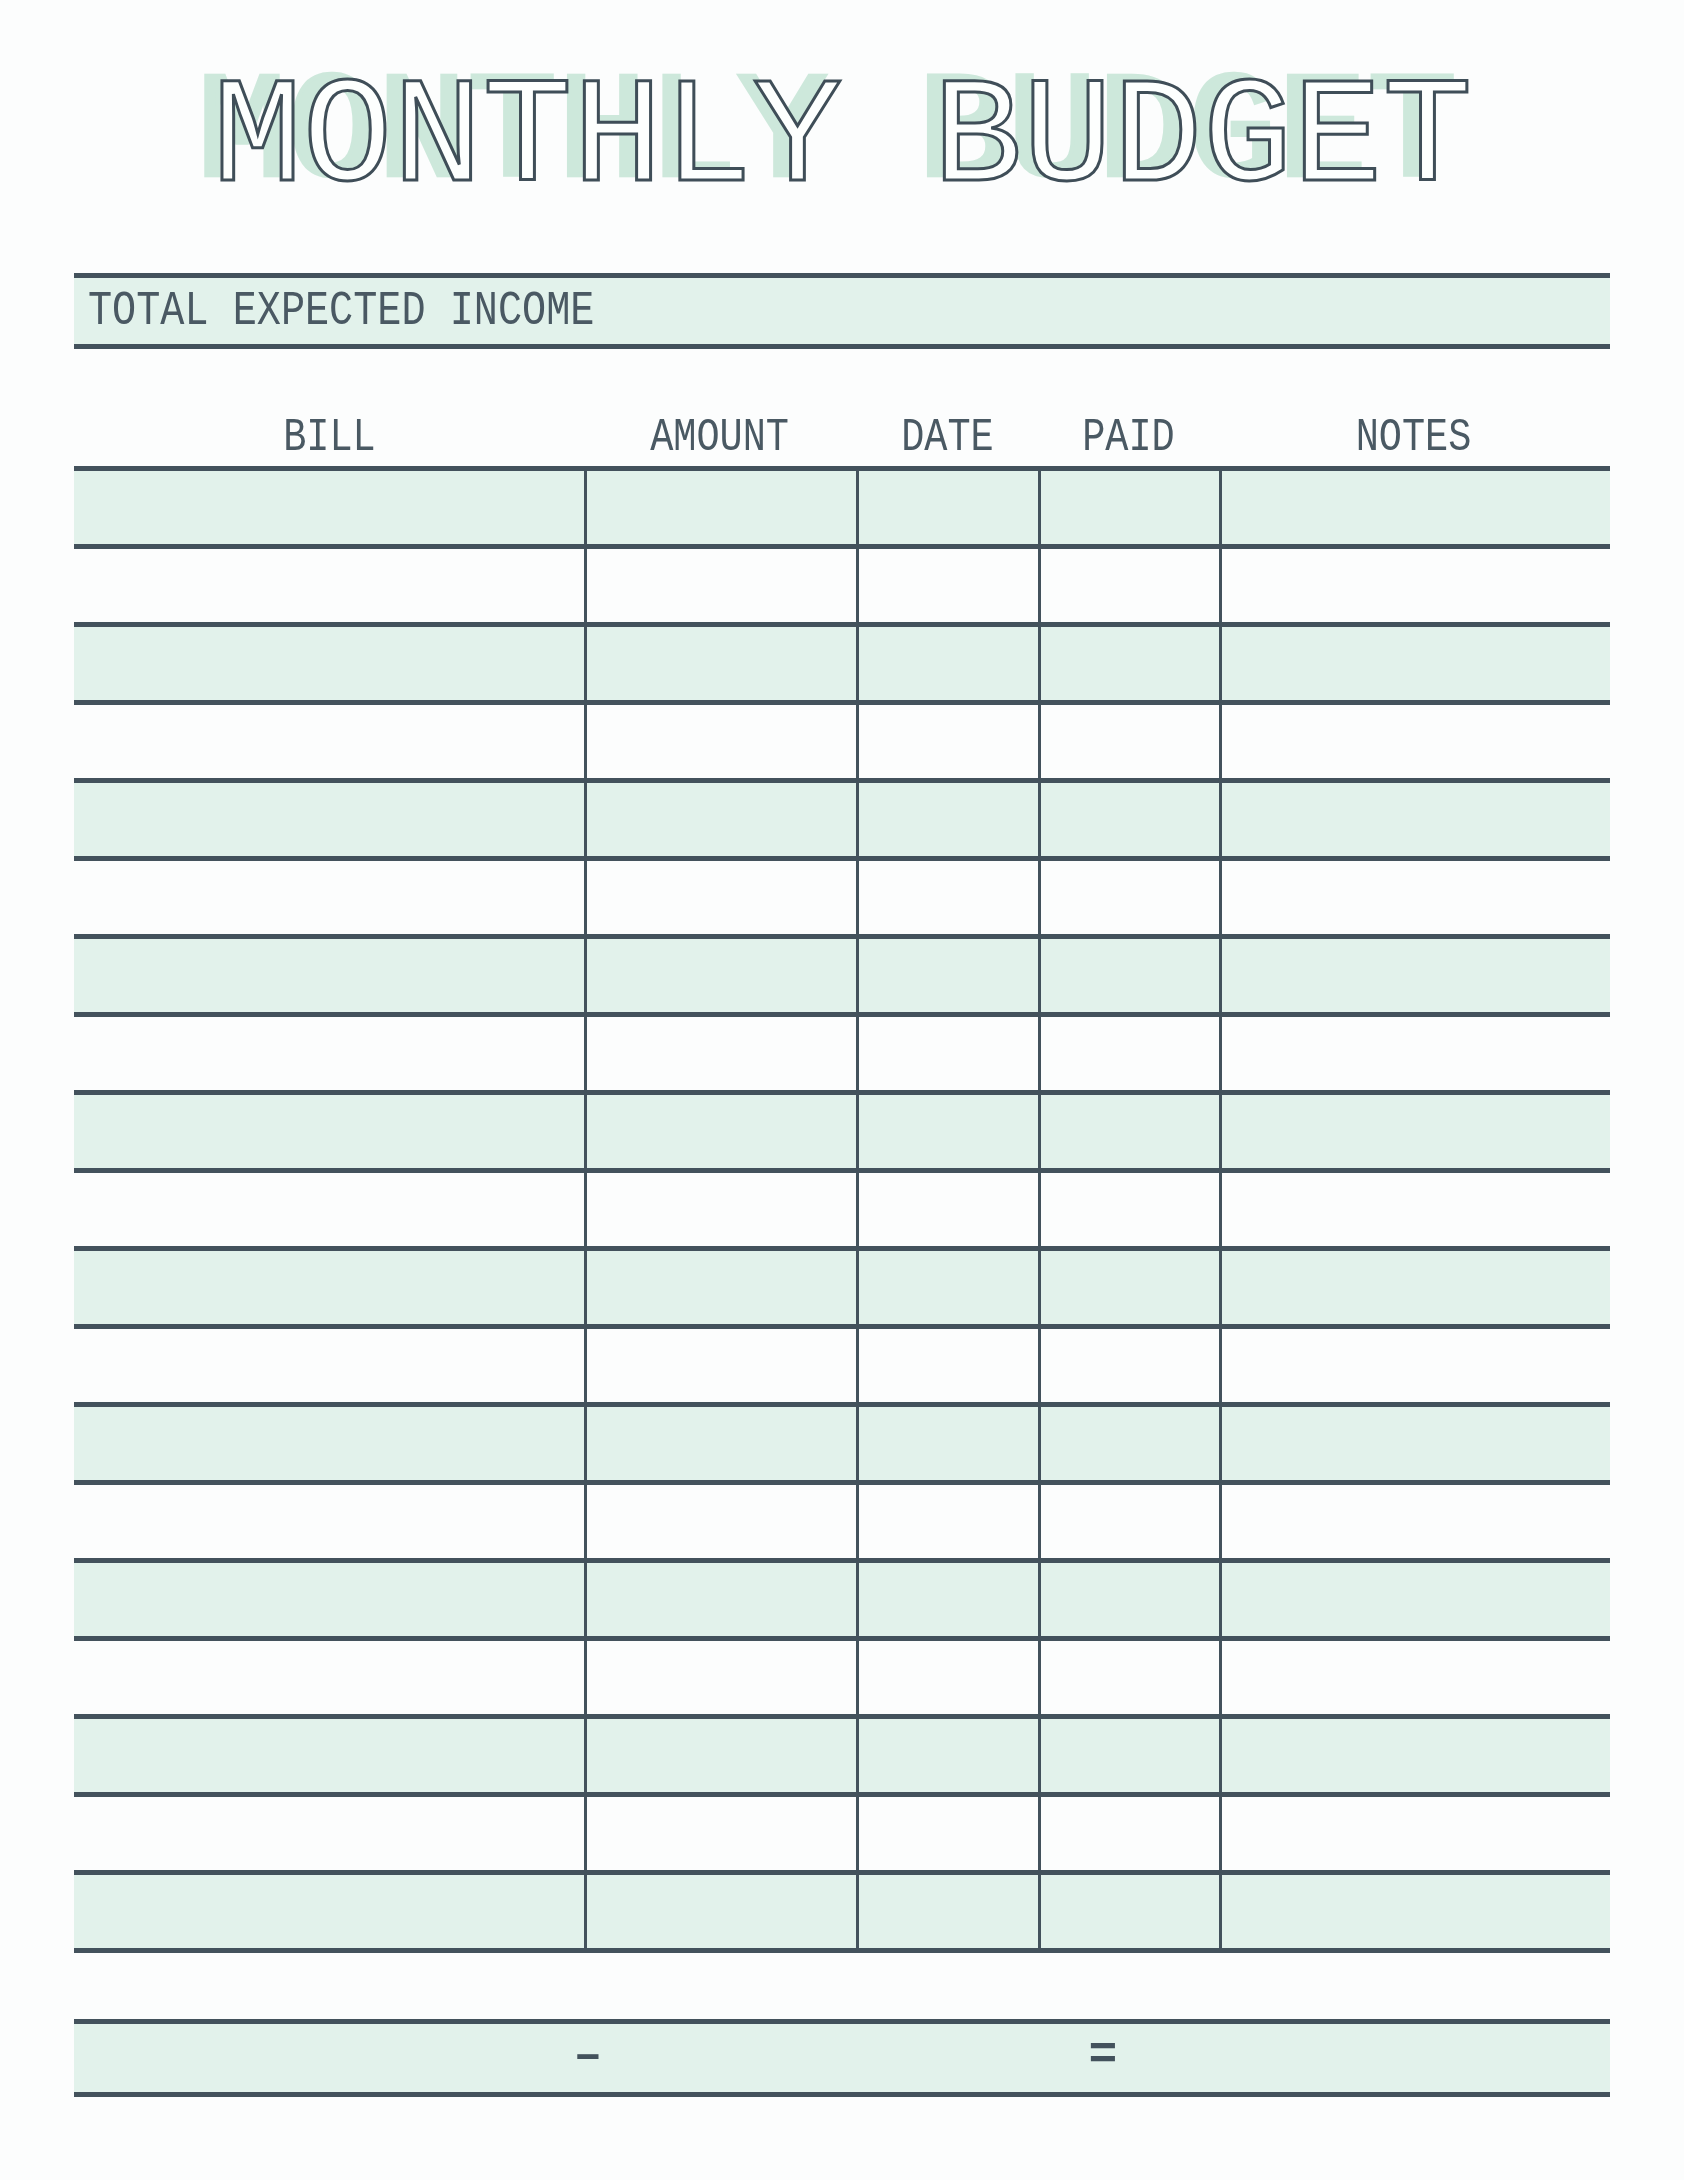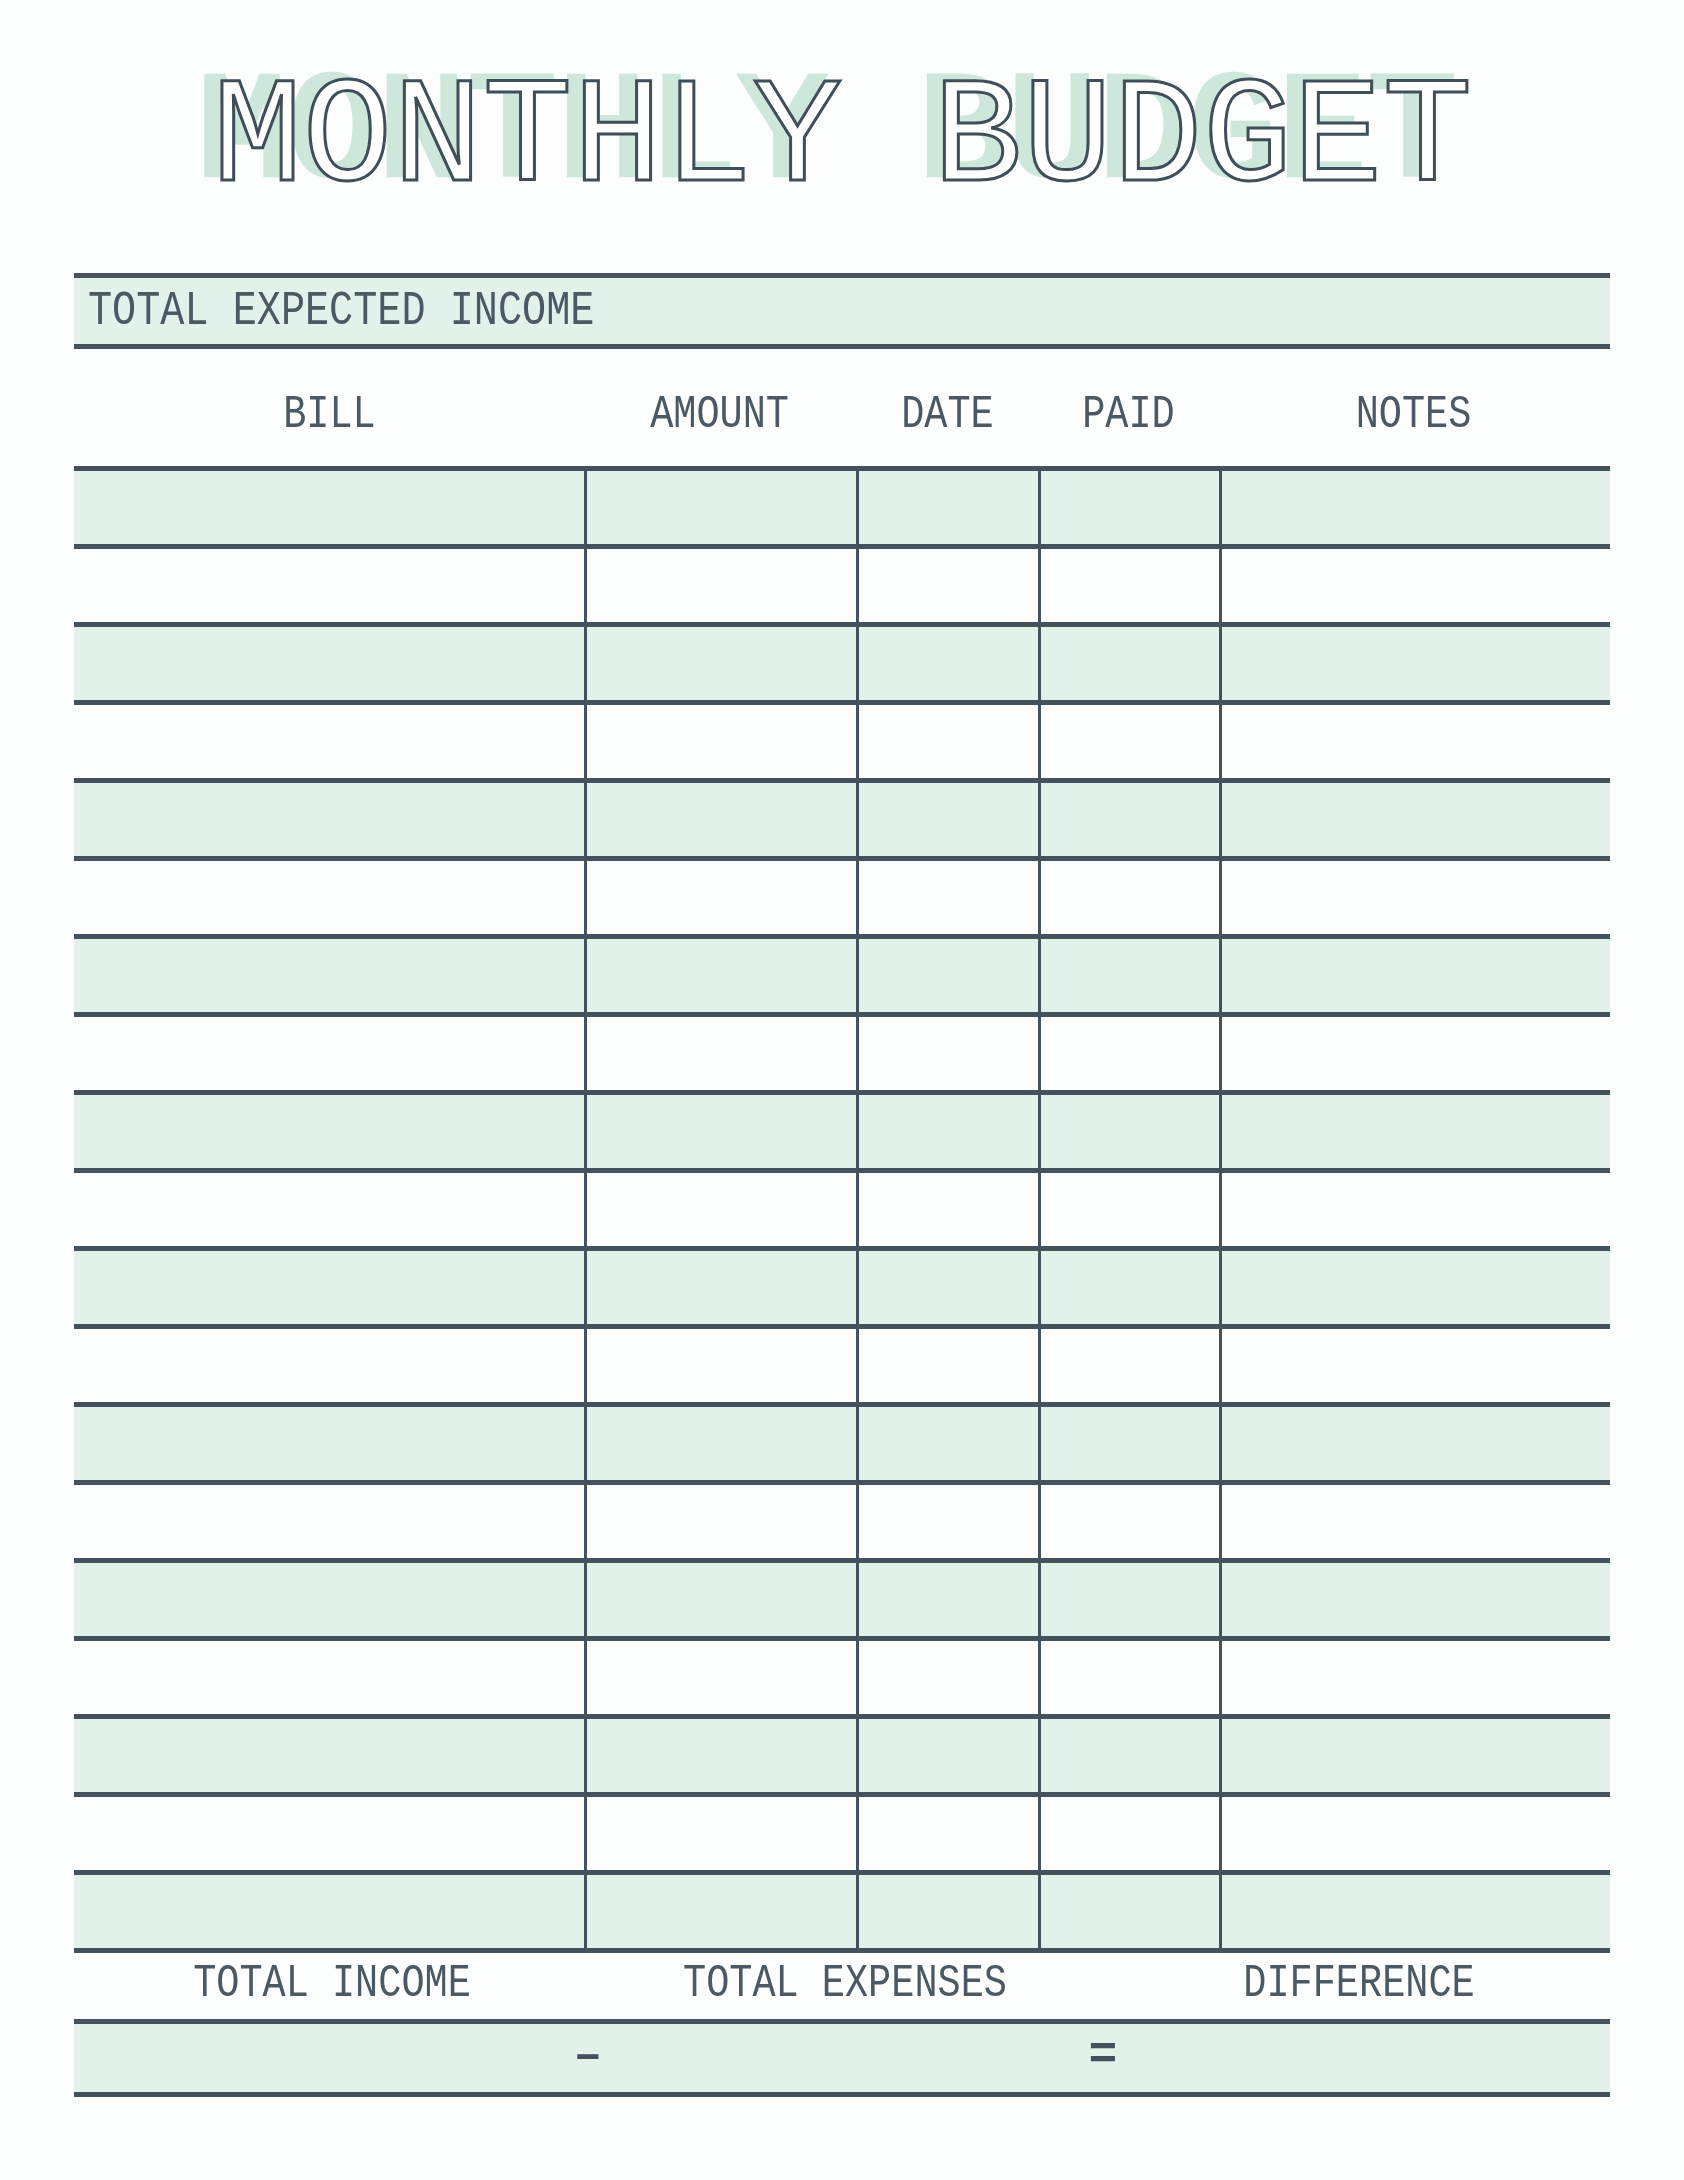--- a/index.html
+++ b/index.html
@@ -57,21 +57,21 @@
   
   .cols{
     display:grid;
     grid-template-columns:510px 272px 182px 181px 390px;
   }
   .header-row{
     position:absolute;left:74px;top:388px;width:1536px;height:78px;
     box-sizing:border-box;
     align-items:end;
     justify-items:center;
-    padding-bottom:28px;
+    padding-bottom:5px;
     font-size:47px;line-height:1;
   }
   
   .budget-table{
     position:absolute;left:74px;top:466px;width:1536px;
     border-bottom:5.1px solid var(--line);
   }
   .t-row{
     height:78px;
     box-sizing:border-box;
@@ -258,25 +258,20 @@
       </div>
       <div class="t-row cols">
         <div class="cell"></div>
         <div class="cell"></div>
         <div class="cell"></div>
         <div class="cell"></div>
         <div class="cell"></div>
       </div>
     </div>
 
-  <div class="summary-labels" id="summary-labels">
-      <span class="summary-label" style="left: 258px;"><span class="cond">TOTAL INCOME</span></span>
-      <span class="summary-label" style="left: 771px;"><span class="cond">TOTAL EXPENSES</span></span>
-      <span class="summary-label" style="left: 1285px;"><span class="cond">DIFFERENCE</span></span>
-    </div>
 
   <div class="summary-bar" id="summary-bar">
       <div class="summary-field" style="left: 0px; width: 497px;"></div>
       <div class="summary-field" style="left: 531px; width: 481px;"></div>
       <div class="summary-field" style="left: 1046px; width: 490px;"></div>
       <span class="operator" style="left: 514px;">–</span>
       <span class="operator" style="left: 1029px;">=</span>
     </div>
 
 </div>

